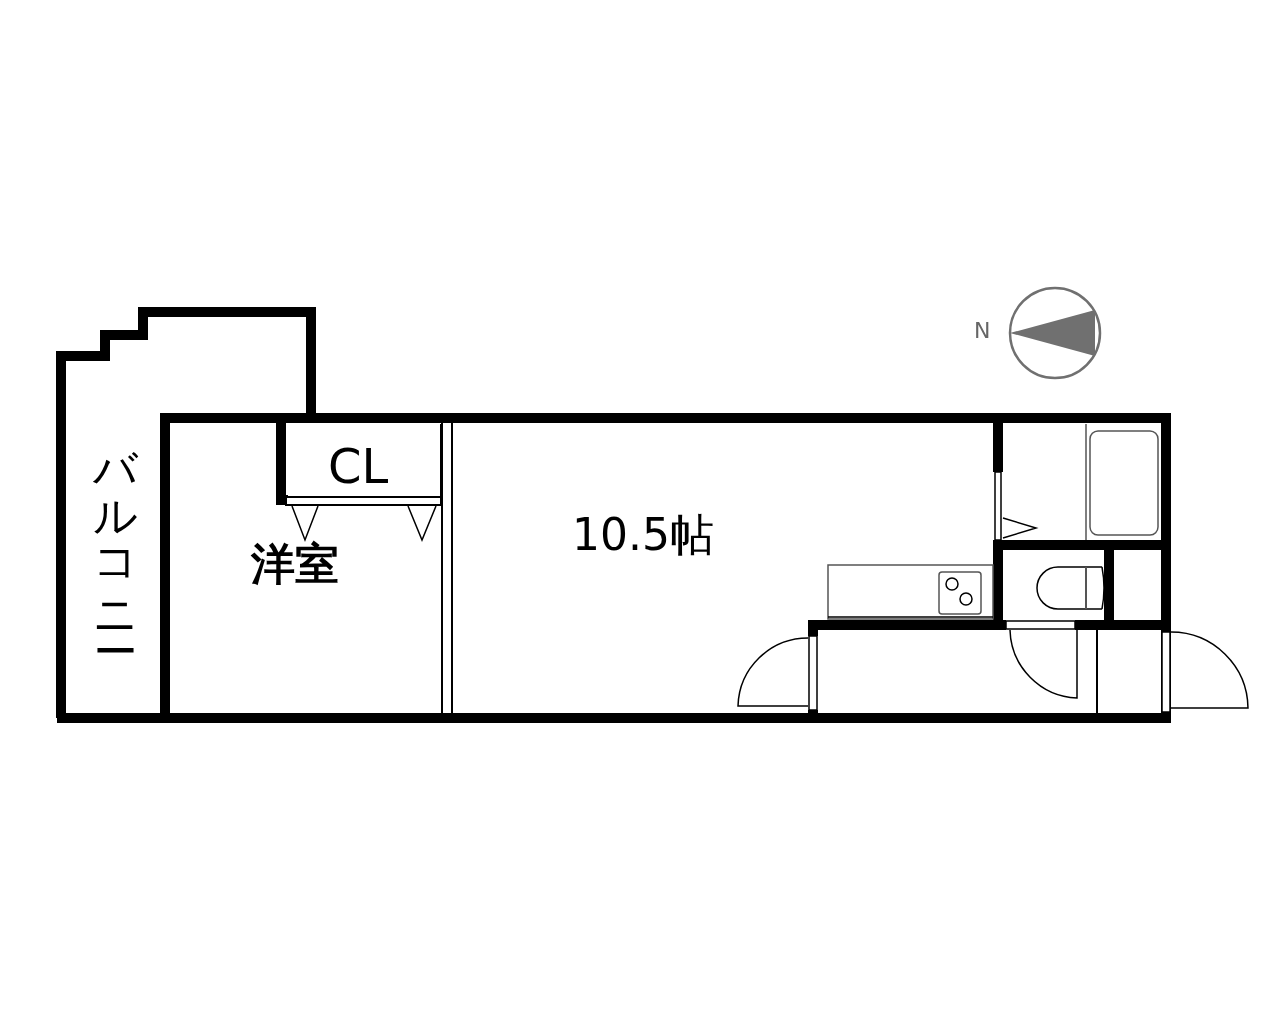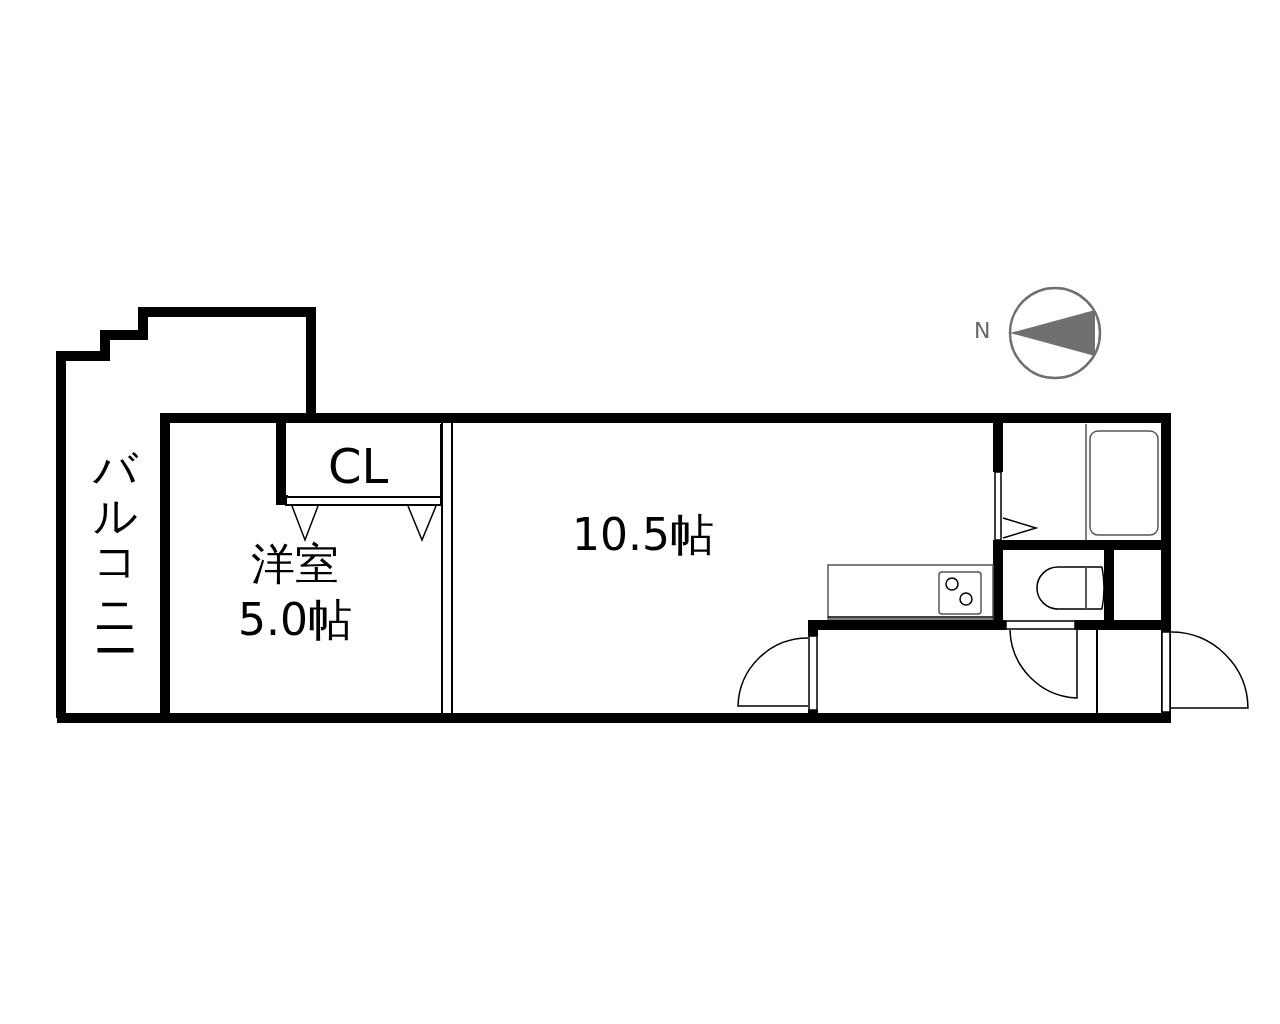--- a/index.html
+++ b/index.html
@@ -3,21 +3,21 @@
   <meta charset="utf-8">
   <style>
     html, body { margin: 0; padding: 0; background: #ffffff; }
     body { width: 1280px; height: 1024px; position: relative; overflow: hidden;
            font-family: "DejaVu Sans", sans-serif; }
     #plan { position: absolute; left: 0; top: 0; }
     .lbl { position: absolute; color: #000; font-family: "DejaVu Sans", sans-serif; white-space: nowrap; line-height: 1; }
     .room-name { text-align: center; }
     #balcony-label { left: 78px; top: 420px; width: 60px; font-size: 44px; writing-mode: vertical-rl; letter-spacing: 2px; }
     #cl-label { left: 328px; top: 442px; font-size: 48px; }
-    #western-label { left: 225px; top: 536px; width: 140px; font-size: 44px; line-height: 56px; }
+    #western-label { left: 225px; top: 536px; width: 140px; font-size: 44px; line-height: 56px; font-weight: bold; }
     #ldk-label { left: 548px; top: 506px; width: 190px; font-size: 44px; line-height: 58px; }
     #north-label { left: 974px; top: 320px; font-size: 22px; color: #666; }
   </style>
 </head>
 <body>
 
 <svg id="plan" width="1280" height="1024" viewBox="0 0 1280 1024" xmlns="http://www.w3.org/2000/svg">
 
   <g fill="none" stroke="#000" stroke-width="10" stroke-linejoin="miter">
     <path d="M 61 718 L 61 356 L 105 356 L 105 335 L 143 335 L 143 312 L 311 312 L 311 416"></path>
@@ -90,18 +90,17 @@
   <g>
     <circle cx="1055" cy="333" r="45" fill="none" stroke="#707070" stroke-width="2.5"></circle>
     <polygon points="1010,333 1095,310 1095,356" fill="#707070"></polygon>
   </g>
 </svg>
 
 <div id="balcony-label" class="lbl">バルコニー</div>
 <div id="cl-label" class="lbl">CL</div>
 <div id="western-label" class="lbl room-name">
   <div>洋室</div>
-  <div>5.0帖</div>
 </div>
 <div id="ldk-label" class="lbl room-name">
   <div>10.5帖</div>
 </div>
 <div id="north-label" class="lbl">N</div>
 
 </body></html>

